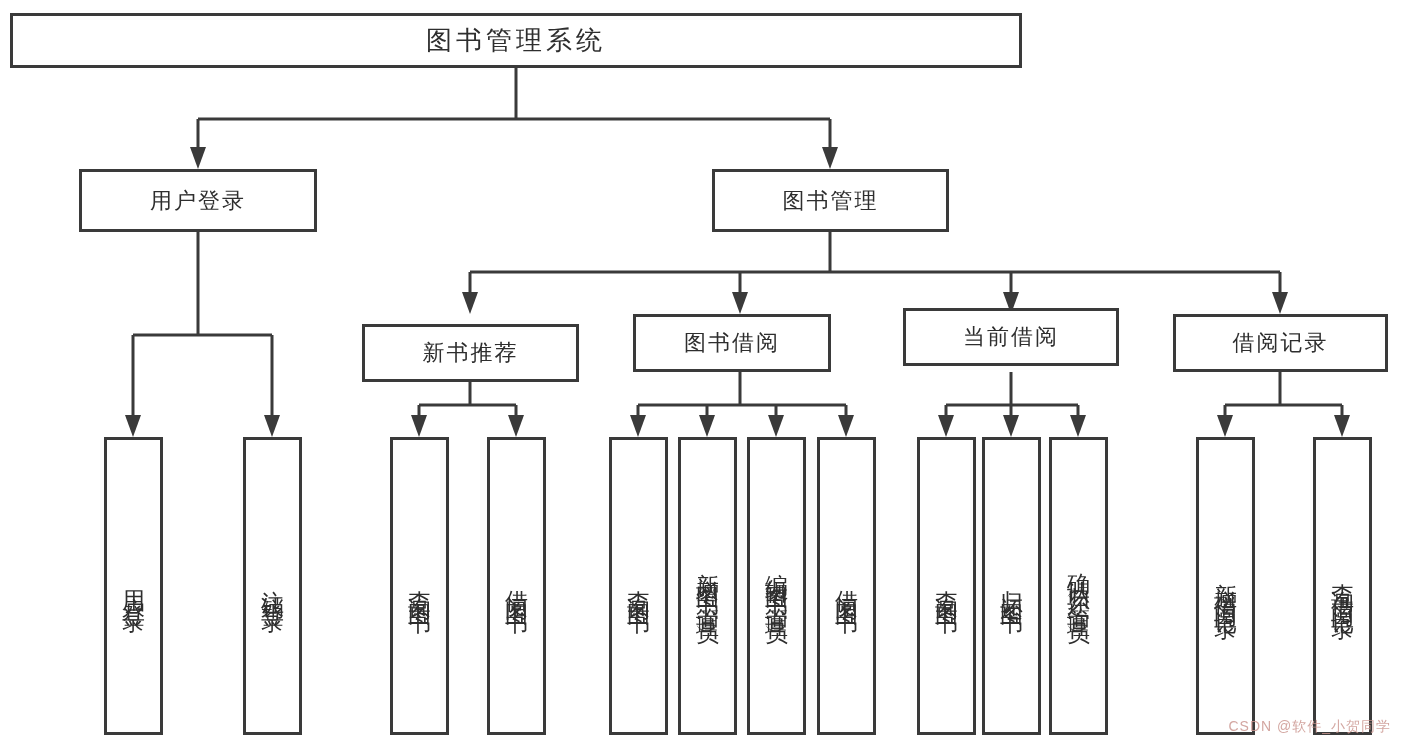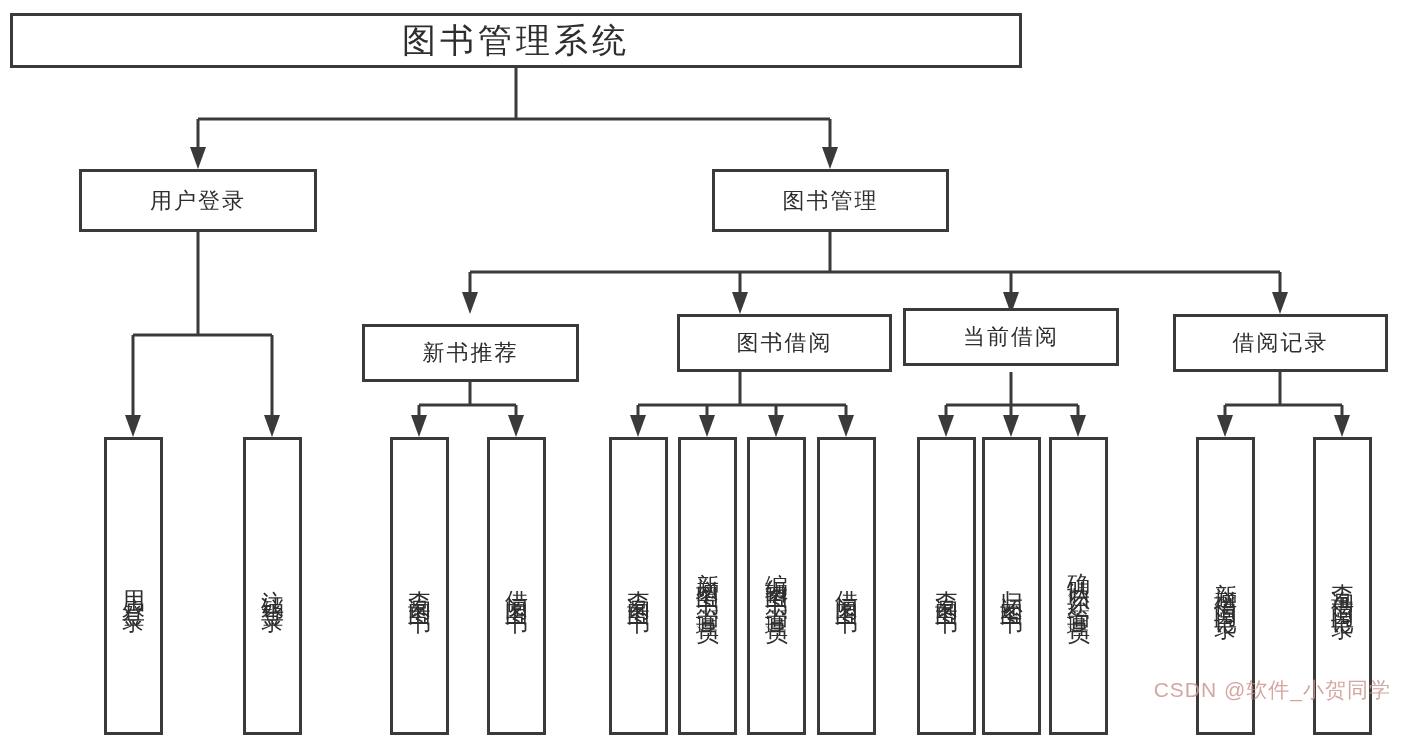--- a/index.html
+++ b/index.html
@@ -28,40 +28,40 @@
     background: #ffffff;
     display: flex;
     align-items: center;
     justify-content: center;
     color: #2e2e2e;
   }
   .node .lbl {
     white-space: nowrap;
   }
   .root-node .lbl {
-    font-size: 34px;
+    font-size: 26px;
     letter-spacing: 4px;
   }
   .h-node .lbl {
     font-size: 22px;
     letter-spacing: 2px;
   }
   .v-node .lbl {
     writing-mode: vertical-rl;
     text-orientation: mixed;
     font-size: 23px;
     letter-spacing: 7px;
     white-space: normal;
     line-height: 1;
   }
   .watermark {
     position: absolute;
-    top: 676px;
+    top: 718px;
     right: 14px;
-    font-size: 21px;
+    font-size: 14px;
     letter-spacing: 1px;
     color: rgba(203, 150, 144, 0.85);
     z-index: 5;
     white-space: nowrap;
   }
 </style>
 </head>
 <body>
 
 <div class="stage">
@@ -107,21 +107,21 @@
   <div class="node h-node" style="left:79px; top:169px; width:238px; height:63px;">
     <span class="lbl">用户登录</span>
   </div>
   <div class="node h-node" style="left:712px; top:169px; width:237px; height:63px;font-family:Liberation Serif, serif;">
     <span class="lbl">图书管理</span>
   </div>
 
   <div class="node h-node" style="left:362px; top:324px; width:217px; height:58px;">
     <span class="lbl">新书推荐</span>
   </div>
-  <div class="node h-node" style="left:633px; top:314px; width:215px; height:58px;margin-left:44px;">
+  <div class="node h-node" style="left:633px; top:314px; width:198px; height:58px;">
     <span class="lbl">图书借阅</span>
   </div>
   <div class="node h-node" style="left:903px; top:308px; width:216px; height:58px;">
     <span class="lbl">当前借阅</span>
   </div>
   <div class="node h-node" style="left:1173px; top:314px; width:215px; height:58px;text-align:center;">
     <span class="lbl">借阅记录</span>
   </div>
 
   <div class="node v-node" style="left:104px; top:437px; width:59px; height:298px;">

